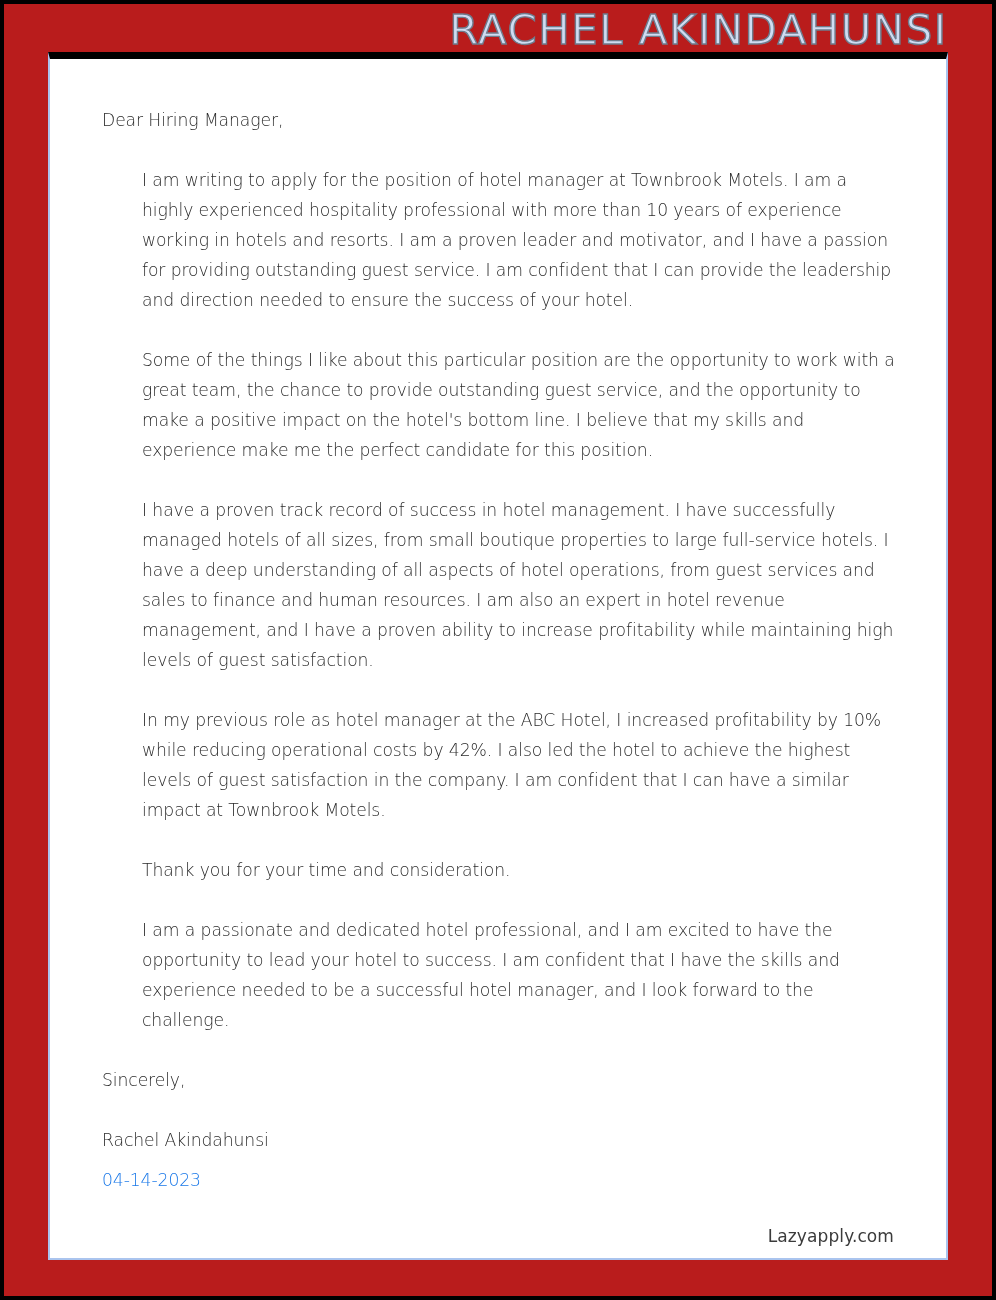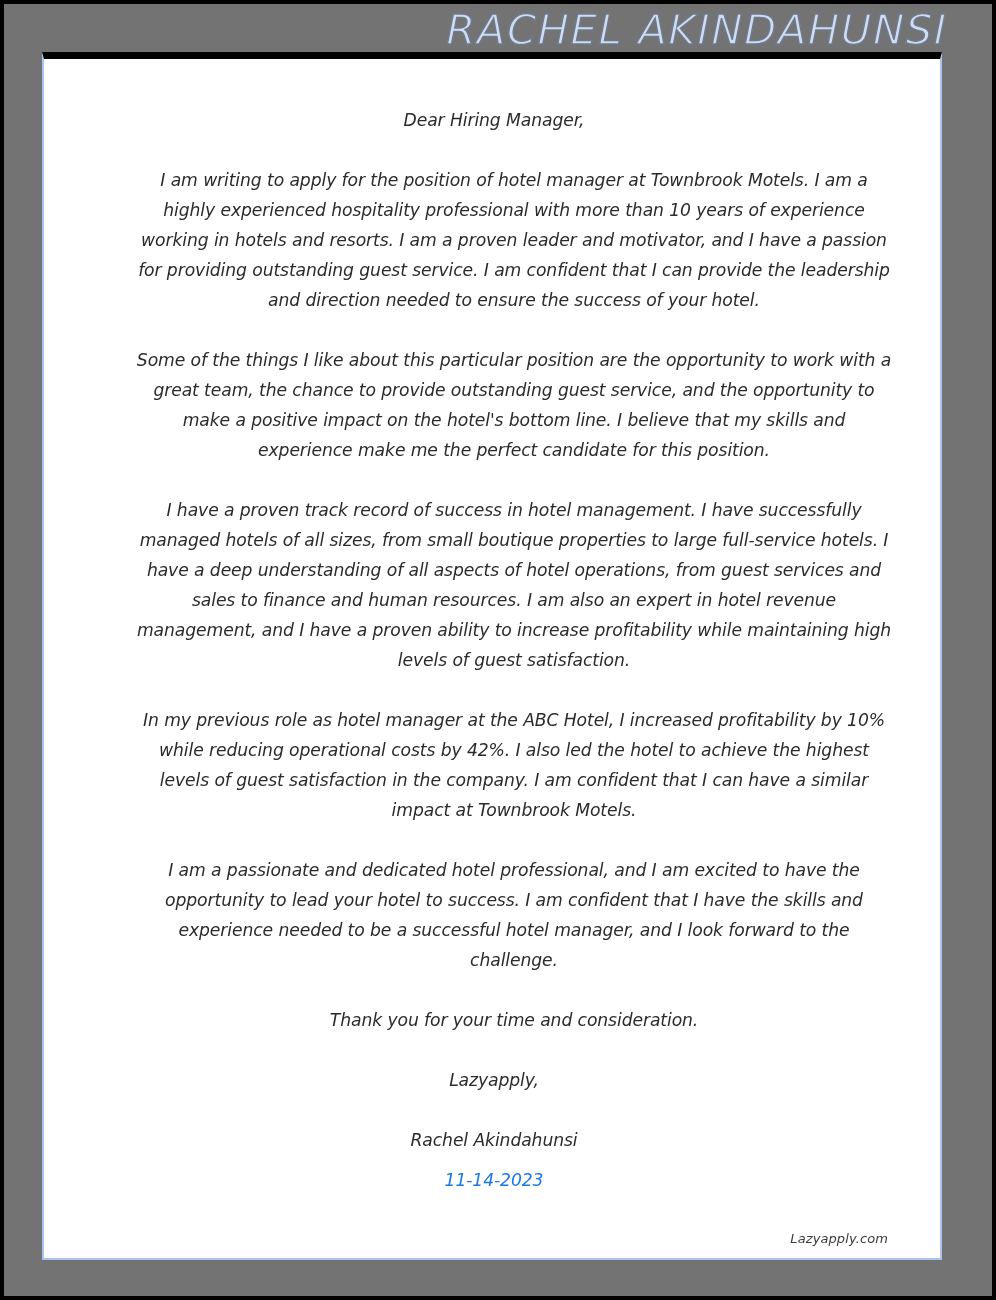--- a/index.html
+++ b/index.html
@@ -13,23 +13,22 @@
     font-family: "DejaVu Sans", sans-serif;
     overflow: hidden;
   }
 
   
   .page {
     position: relative;
     box-sizing: border-box;
     width: 996px;
     height: 1300px;
-    background: #737373;
+    background: #b91c1c;
     border: 4px solid #000000;
-    font-style: italic;
   }
 
   
   .header {
     position: absolute;
     left: 0;
     top: 0;
     width: 988px;
     height: 48px;
     display: flex;
@@ -49,31 +48,30 @@
     -webkit-text-stroke: 1.4px #6f7b8c;
     text-transform: uppercase;
     white-space: nowrap;
     transform: scaleX(1.02);
     transform-origin: right bottom;
   }
 
   
   .sheet {
     position: absolute;
-    left: 38px;
+    left: 44px;
     top: 48px;
     width: 900px;
     height: 1208px;
     background: #ffffff;
     border-top: 7px solid #000000;
     border-left: 2px solid #aac4ee;
     border-right: 2px solid #aac4ee;
     border-bottom: 2px solid #aac4ee;
     box-sizing: border-box;
-    text-align: center;
   }
 
   .letter-body {
     position: absolute;
     left: 52px;
     top: 46px;
     width: 796px;
   }
 
   .salutation,
@@ -103,21 +101,21 @@
     color: #1a78e8;
     margin: 0;
     letter-spacing: -0.1px;
   }
 
   .footer-brand {
     position: absolute;
     right: 52px;
     bottom: 12px;
     font-family: "DejaVu Sans", sans-serif;
-    font-size: 13px;
+    font-size: 17px;
     font-weight: 400;
     color: #3b3b3b;
     letter-spacing: 0.1px;
   }
 </style>
 </head>
 <body>
 
 <div class="page">
 
@@ -132,29 +130,29 @@
       <p class="salutation">Dear Hiring Manager,</p>
 
       <p class="para">I am writing to apply for the position of hotel manager at Townbrook Motels. I am a highly experienced hospitality professional with more than 10 years of experience working in hotels and resorts. I am a proven leader and motivator, and I have a passion for providing outstanding guest service. I am confident that I can provide the leadership and direction needed to ensure the success of your hotel.</p>
 
       <p class="para">Some of the things I like about this particular position are the opportunity to work with a great team, the chance to provide outstanding guest service, and the opportunity to make a positive impact on the hotel's bottom line. I believe that my skills and experience make me the perfect candidate for this position.</p>
 
       <p class="para">I have a proven track record of success in hotel management. I have successfully managed hotels of all sizes, from small boutique properties to large full-service hotels. I have a deep understanding of all aspects of hotel operations, from guest services and sales to finance and human resources. I am also an expert in hotel revenue management, and I have a proven ability to increase profitability while maintaining high levels of guest satisfaction.</p>
 
       <p class="para">In my previous role as hotel manager at the ABC Hotel, I increased profitability by 10% while reducing operational costs by 42%. I also led the hotel to achieve the highest levels of guest satisfaction in the company. I am confident that I can have a similar impact at Townbrook Motels.</p>
 
+      <p class="para">Thank you for your time and consideration.</p>
+
       <p class="para">I am a passionate and dedicated hotel professional, and I am excited to have the opportunity to lead your hotel to success. I am confident that I have the skills and experience needed to be a successful hotel manager, and I look forward to the challenge.</p>
 
-      <p class="para">Thank you for your time and consideration.</p>
-
-      <p class="closing">Lazyapply,</p>
+      <p class="closing">Sincerely,</p>
 
       <p class="signature">Rachel Akindahunsi</p>
 
-      <p class="date">11-14-2023</p>
+      <p class="date">04-14-2023</p>
 
     </div>
 
     <div class="footer-brand">Lazyapply.com</div>
 
   </div>
 
 </div>
 
 </body></html>

